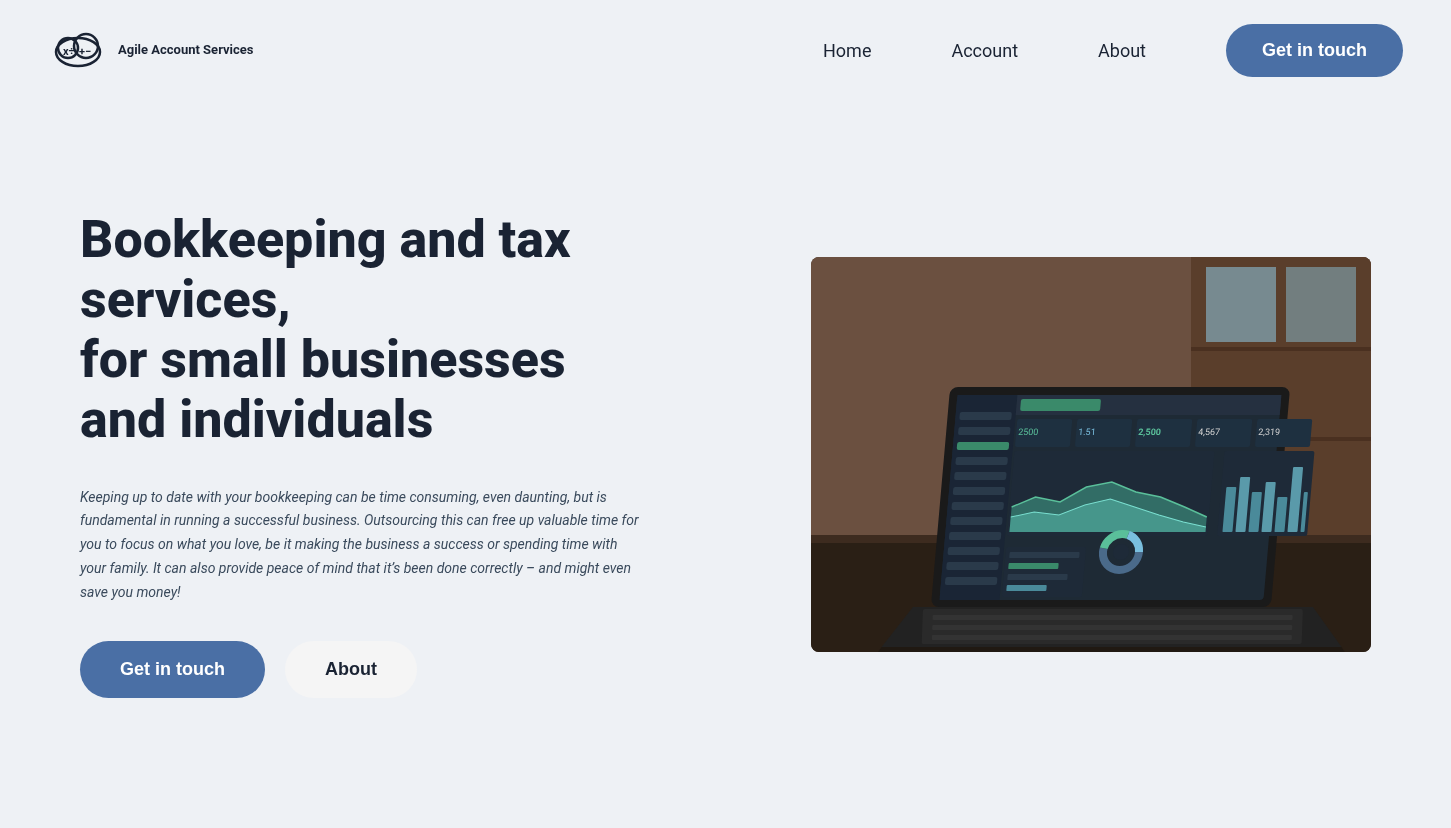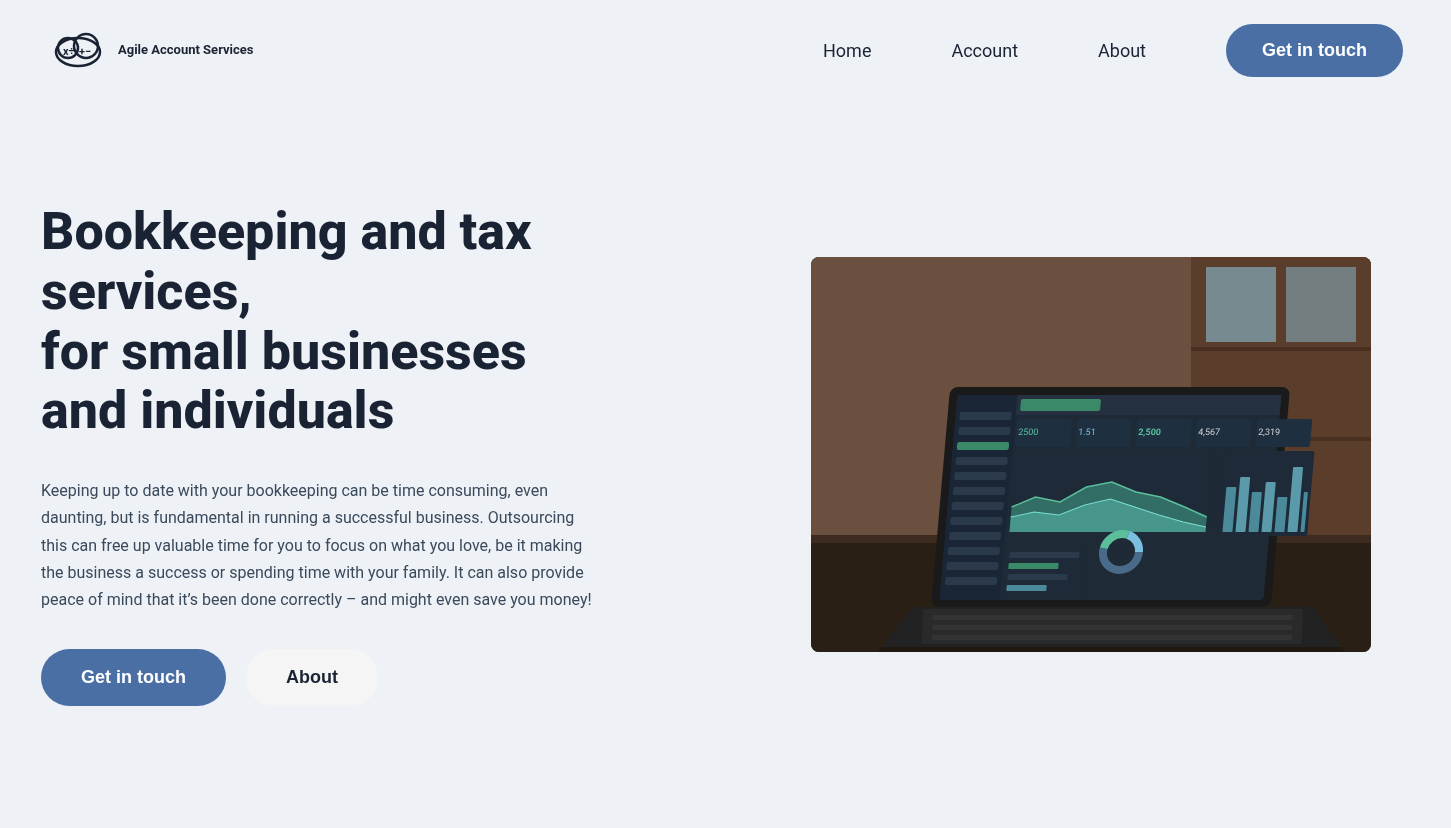--- a/index.html
+++ b/index.html
@@ -69,43 +69,44 @@
       font-weight: 600;
       cursor: pointer;
       white-space: nowrap;
     }
 
     
     .hero {
       display: flex;
       align-items: center;
       justify-content: space-between;
-      padding: 60px 80px 80px 41px;
+      padding: 60px 80px 80px 80px;
       min-height: 728px;
     }
 
     .hero-content {
       max-width: 580px;
       flex: 0 0 auto;
     }
 
     .hero-title {
       font-size: 52px;
       font-weight: 800;
       line-height: 1.15;
       color: #1a2333;
       margin-bottom: 36px;
     }
 
     .hero-description {
-      font-size: 16px;
+      font-size: 14px;
       line-height: 1.7;
       color: #3a4a5c;
       margin-bottom: 36px;
       max-width: 560px;
+      font-style: italic;
     }
 
     .hero-buttons {
       display: flex;
       align-items: center;
       gap: 20px;
     }
 
     .btn-primary {
       background-color: #4a6fa5;

